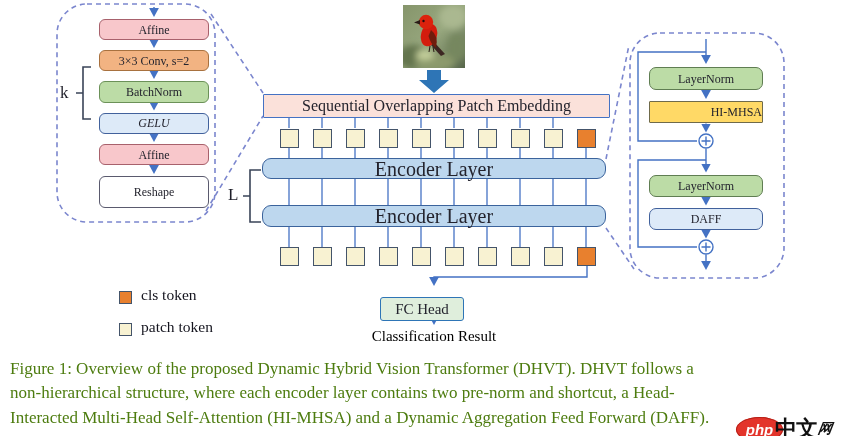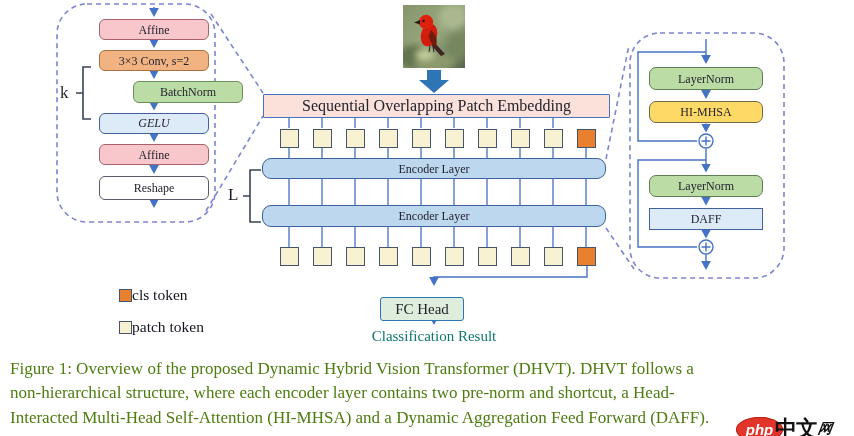--- a/index.html
+++ b/index.html
@@ -4,36 +4,36 @@
 <style>
   html,body{margin:0;padding:0;background:#fff;}
   .stage{position:relative;width:854px;height:436px;background:#fff;overflow:hidden;
          font-family:"Liberation Serif", serif;}
   svg.wires{position:absolute;left:0;top:0;z-index:1;}
   .block{position:absolute;z-index:2;box-sizing:border-box;border:1.5px solid #555;
          border-radius:6px;display:flex;align-items:center;justify-content:center;
          font-size:12px;color:var(--ink,#23232d);line-height:1;}
   .b-affine{background:var(--affine_fill);border-color:var(--affine_border);}
   .b-conv{background:var(--conv_fill);border-color:var(--conv_border);}
-  .b-bn{background:var(--bn_fill);border-color:var(--bn_border);margin-left:34px;}
+  .b-bn{background:var(--bn_fill);border-color:var(--bn_border);}
   .b-gelu{background:var(--gelu_fill);border-color:var(--gelu_border);}
   .b-reshape{background:var(--reshape_fill);border-color:var(--reshape_border);}
   .b-embed{background:var(--embed_fill);border-color:var(--embed_border);border-radius:1px;font-size:16px;}
-  .b-encoder{background:var(--encoder_fill);border-color:var(--encoder_border);border-radius:9px;font-size:12px;}
+  .b-encoder{background:var(--encoder_fill);border-color:var(--encoder_border);border-radius:9px;font-size:20px;}
   .b-fc{background:var(--fc_fill);border-color:var(--fc_border);border-radius:3px;font-size:15px;}
   .b-ln{background:var(--ln_fill);border-color:var(--ln_border);border-radius:7px;}
-  .b-mhsa{background:var(--mhsa_fill);border-color:var(--mhsa_border);border-radius:7px;}
-  .b-daff{background:var(--daff_fill);border-color:var(--daff_border);border-radius:0;}
+  .b-mhsa{background:var(--mhsa_fill);border-color:var(--mhsa_border);border-radius:1px;justify-content:flex-end;}
+  .b-daff{background:var(--daff_fill);border-color:var(--daff_border);border-radius:7px;}
   .token-row{position:absolute;z-index:2;display:flex;gap:14px;}
   .token{width:19px;height:19px;box-sizing:border-box;background:var(--token_fill);
          border:1.4px solid var(--token_border);}
   .token.cls{background:var(--cls_fill);border-color:var(--cls_border);}
   .side-label{position:absolute;z-index:2;font-size:17px;color:#1d1d28;}
-  .txt{position:absolute;z-index:2;color:#0f766e;}
-  .legend-item{position:absolute;z-index:2;display:flex;align-items:center;}
+  .txt{position:absolute;z-index:2;color:#000000;}
+  .legend-item{position:absolute;z-index:2;display:flex;align-items:flex-end;gap:9px;}
   .legend-swatch{width:13px;height:13px;box-sizing:border-box;border:1.3px solid var(--token_border);}
   .legend-swatch.cls{background:var(--cls_fill);}
   .legend-swatch.patch{background:var(--token_fill);}
   .legend-label{font-size:15.5px;color:#14141e;}
   .caption{position:absolute;z-index:2;left:10px;top:357px;width:844px;font-size:17px;
            line-height:24.4px;color:#4d7c0f;white-space:nowrap;}
   .bird{position:absolute;z-index:2;left:403px;top:5px;width:62px;height:63px;}
   .watermark{position:absolute;z-index:3;left:736px;top:401px;display:flex;align-items:center;
              font-family:"Liberation Sans", sans-serif;margin-top:13px;}
   .wm-php{display:inline-block;width:47px;height:25px;background:#E3342B;border-radius:50%;
@@ -188,21 +188,21 @@
     </div>
   <div class="block b-bn" style="left:99px;top:81px;width:110px;height:22px;">
       <span>BatchNorm</span>
     </div>
   <div class="block b-gelu" style="left:99px;top:112.5px;width:110px;height:21px;font-style:italic;">
       <span>GELU</span>
     </div>
   <div class="block b-affine" style="left:99px;top:144px;width:110px;height:21px;">
       <span>Affine</span>
     </div>
-  <div class="block b-reshape" style="left:99px;top:176px;width:110px;height:24px;">
+  <div class="block b-reshape" style="left:99px;top:176px;width:110px;height:32px;">
       <span>Reshape</span>
     </div>
   <div class="side-label" style="left:60px;top:83px;">k</div>
 
   <div class="block b-embed" style="left:263px;top:94px;width:347px;height:24px;">
     <span>Sequential Overlapping Patch Embedding</span>
   </div>
 
   <div class="token-row" style="left:279.5px;top:128.5px;">
       <div class="token"></div>

